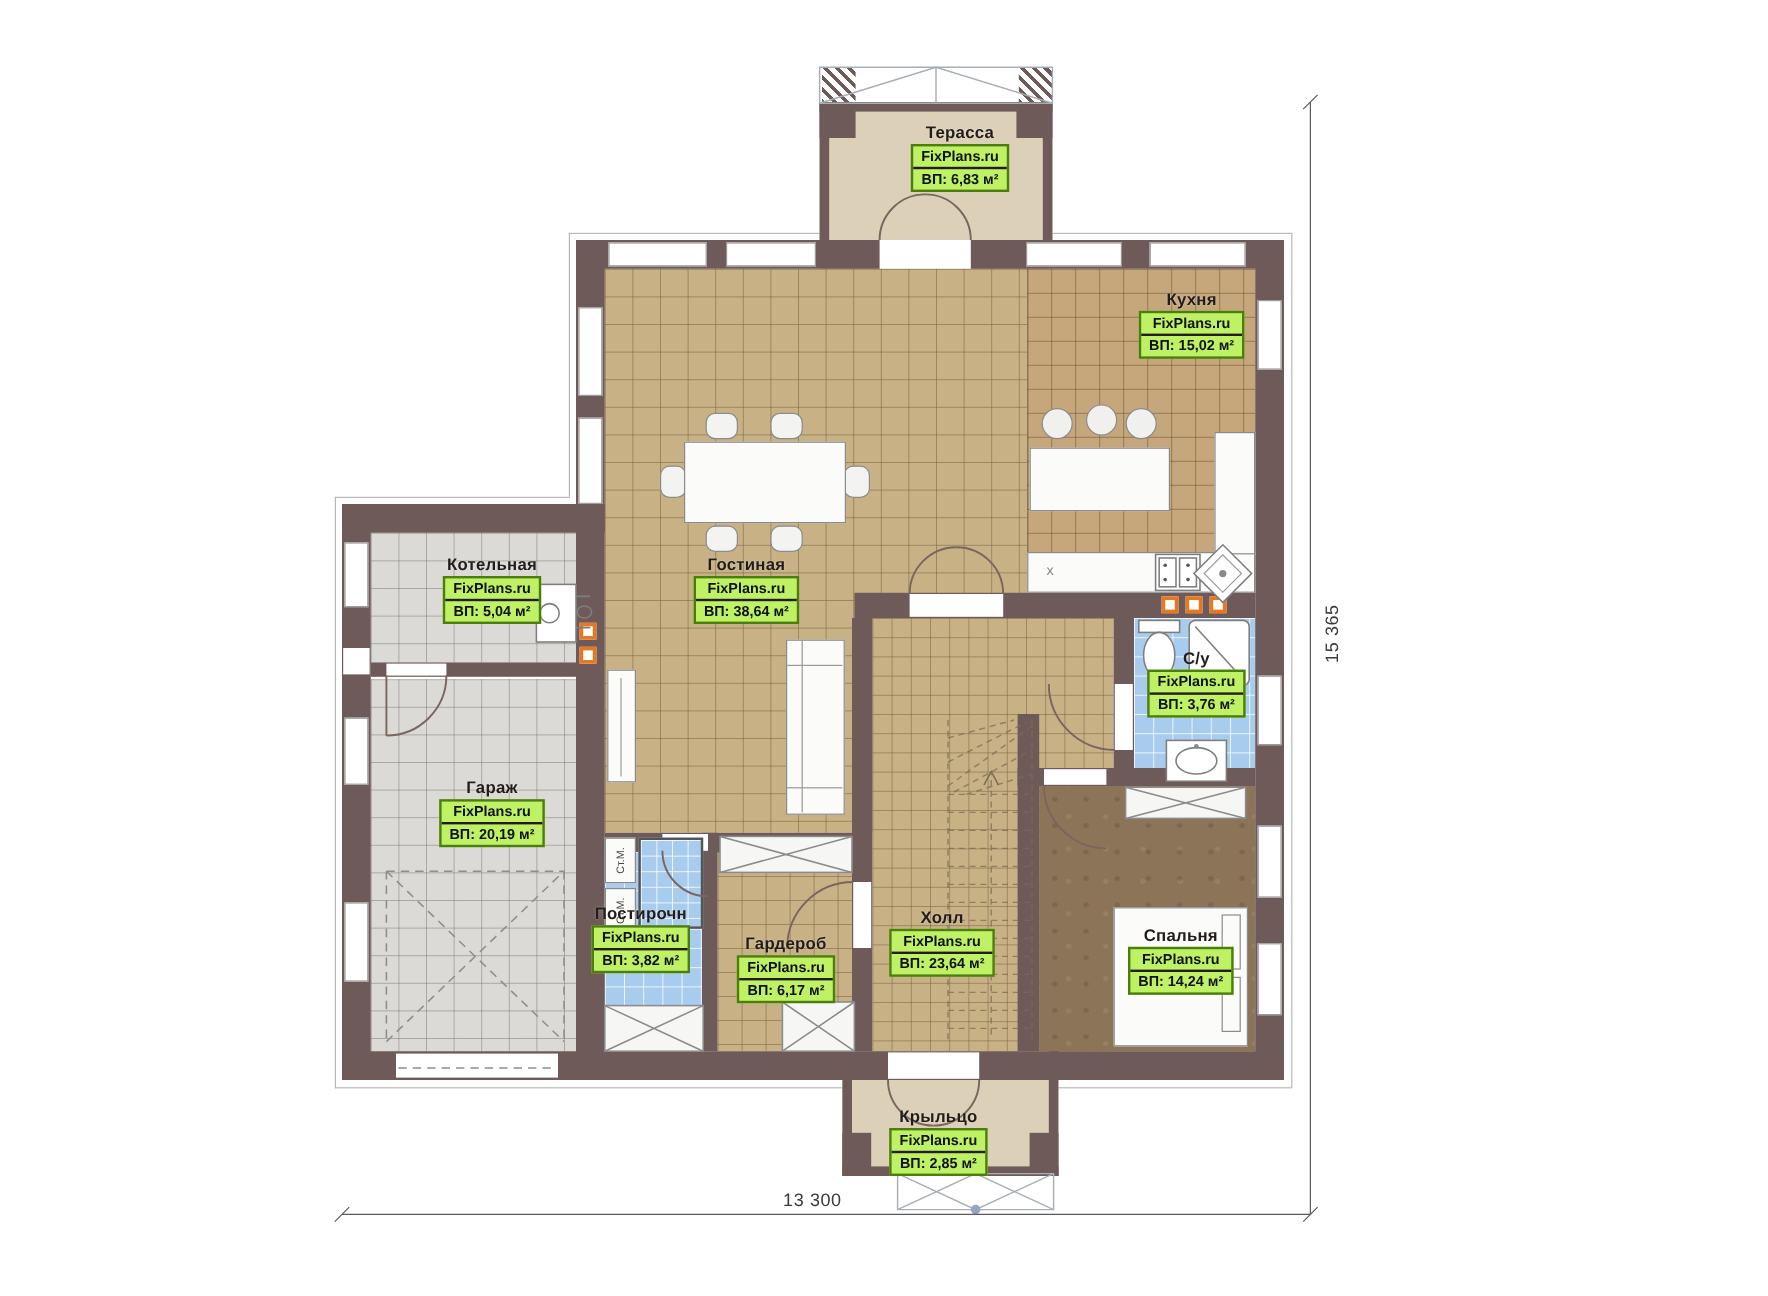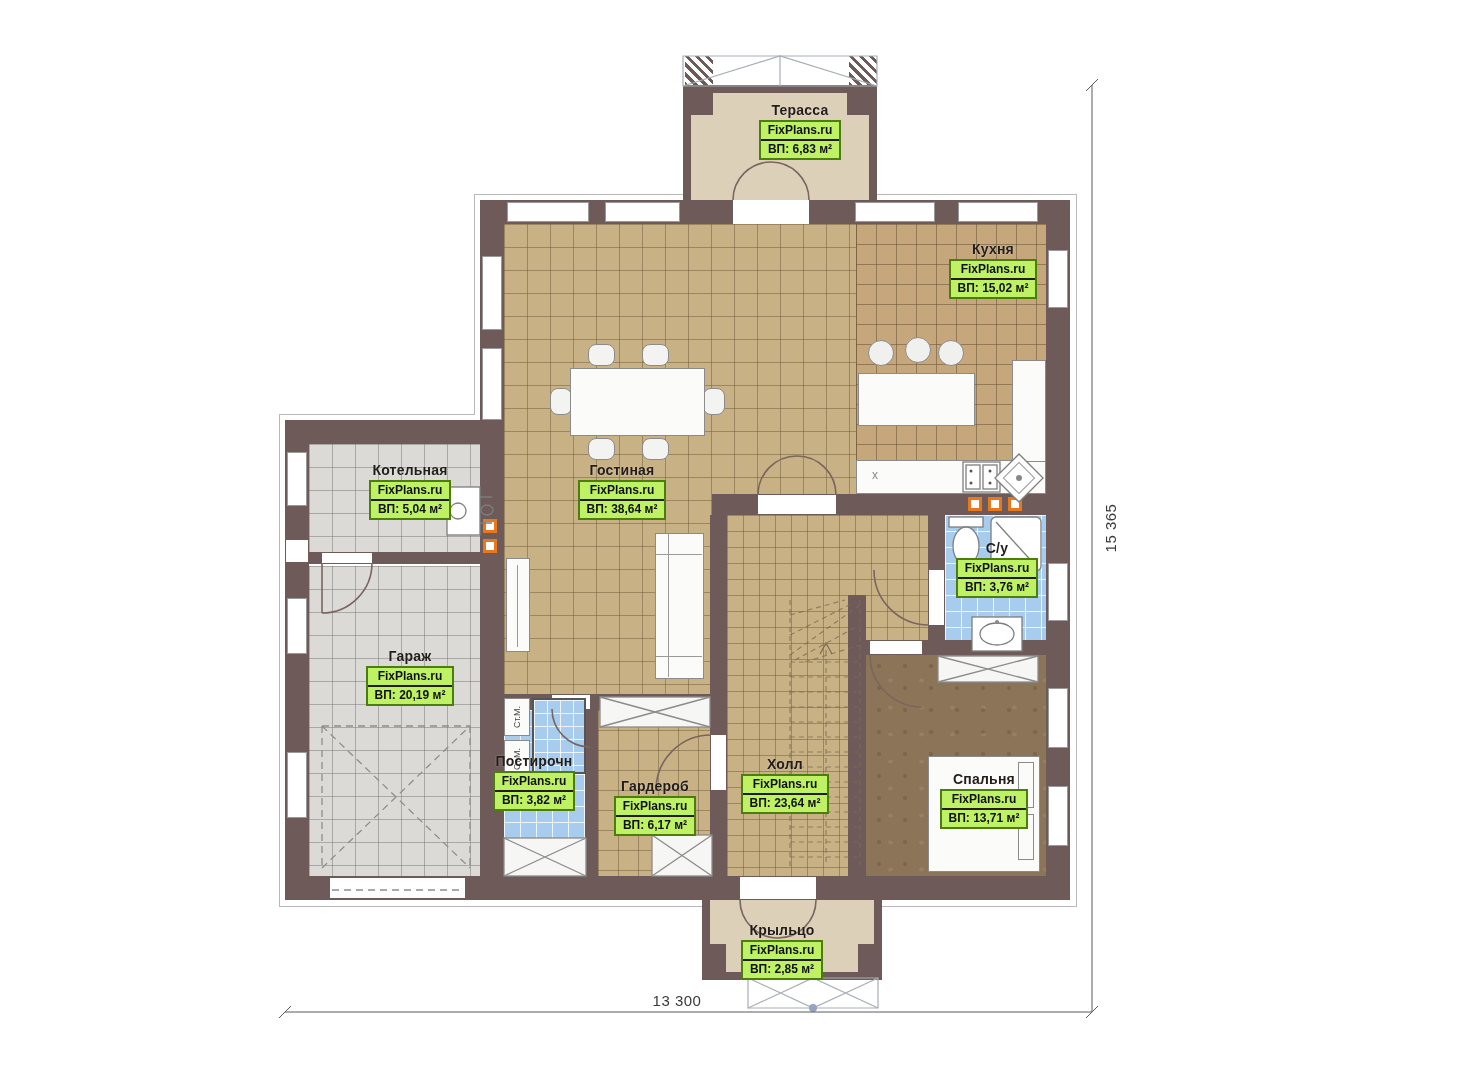--- a/index.html
+++ b/index.html
@@ -312,21 +312,21 @@
     <div class="rname">Холл</div>
     <div class="lbox">
         <div class="row">FixPlans.ru</div>
         <div class="row">ВП: 23,64 м²</div>
       </div>
   </div>
   <div class="rlabel" style="left:919px;top:771px">
     <div class="rname">Спальня</div>
     <div class="lbox">
         <div class="row">FixPlans.ru</div>
-        <div class="row">ВП: 13,71 м²</div>
+        <div class="row">ВП: 14,24 м²</div>
       </div>
   </div>
   <div class="rlabel" style="left:717px;top:922px">
     <div class="rname">Крыльцо</div>
     <div class="lbox">
         <div class="row">FixPlans.ru</div>
         <div class="row">ВП: 2,85 м²</div>
       </div>
   </div>
 

